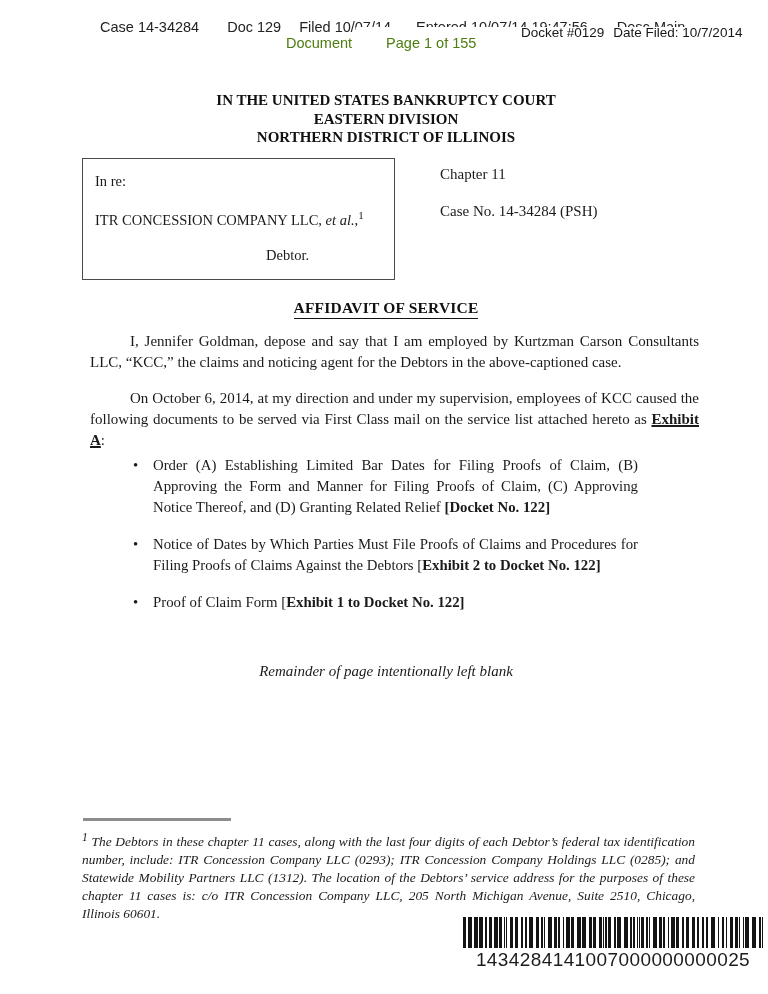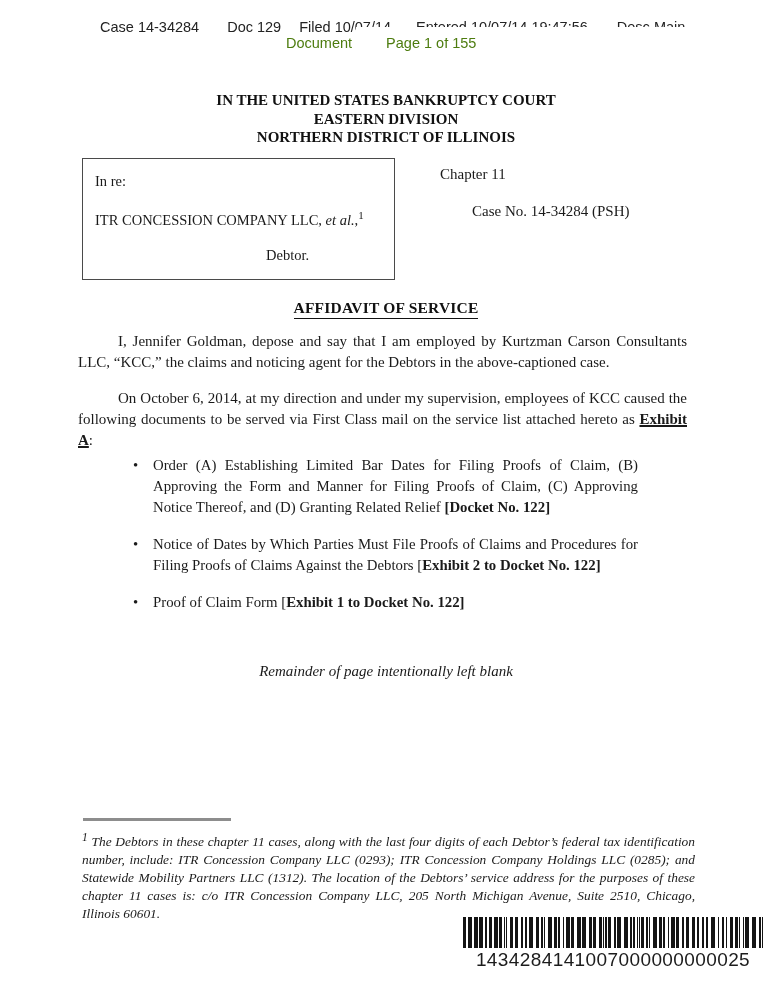--- a/index.html
+++ b/index.html
@@ -23,27 +23,27 @@
   .court-heading{position:absolute;top:91px;left:82px;width:608px;text-align:center;
          font-weight:bold;font-size:15px;line-height:18.5px;color:#111;}
   
   .caption-box{position:absolute;top:158px;left:82px;width:313px;height:122px;
          border:1.5px solid #4a4a4a;box-sizing:border-box;font-size:14.5px;}
   .in-re{position:absolute;top:14px;left:12px;}
   .debtor-name{position:absolute;top:50px;left:12px;white-space:nowrap;}
   .debtor-name sup{font-size:11px;}
   .debtor-label{position:absolute;top:88px;left:183px;}
   .case-info{position:absolute;top:166px;left:440px;font-size:15px;}
-  .case-info .row2{margin-top:20px;margin-left:32px;}
+  .case-info .row2{margin-top:20px;}
   
   .title{position:absolute;top:299px;left:82px;width:608px;text-align:center;}
   .title span{display:inline-block;font-weight:bold;font-size:15.5px;letter-spacing:.2px;
          border-bottom:1.7px solid #111;padding-bottom:1px;color:#111;}
   
-  .para{position:absolute;left:78px;width:609px;font-size:15px;line-height:21px;
+  .para{position:absolute;left:90px;width:609px;font-size:15px;line-height:21px;
          text-align:justify;color:#1a1a1a;}
   .para1{top:331px;text-indent:40px;}
   .para2{top:388px;text-indent:40px;}
   .exhibit{font-weight:bold;text-decoration:underline;text-decoration-thickness:1.5px;}
   
   .doc-list{position:absolute;top:455px;left:133px;width:505px;margin:0;padding:0;list-style:none;}
   .doc-list li{display:flex;margin-bottom:16px;font-size:14.8px;line-height:21px;}
   .doc-list .bullet{width:20px;flex:0 0 20px;}
   .doc-list .li-text{flex:1;text-align:justify;}
   .doc-list b{font-weight:bold;}
@@ -66,20 +66,23 @@
 
 <div class="page">
 
   <div class="stamp">
     <span class="s0">Case 14-34284</span><span class="s1">Doc 129</span><span class="s2">Filed 10/07/14</span><span class="s3">Entered 10/07/14 19:47:56</span><span>Desc Main</span>
   </div>
   <div class="stamp-line2">
     <span>Document</span><span class="gap">Page 1 of 155</span>
   </div>
   <div class="stamp-clip"></div>
+  <div class="docket-stamp">
+    <span>Docket #0129</span><span class="gap">Date Filed: 10/7/2014</span>
+  </div>
 
   <div class="court-heading">
     <div>IN THE UNITED STATES BANKRUPTCY COURT</div>
     <div>EASTERN DIVISION</div>
     <div>NORTHERN DISTRICT OF ILLINOIS</div>
   </div>
 
   <div class="caption-box">
     <div class="in-re">In re:</div>
     <div class="debtor-name">

